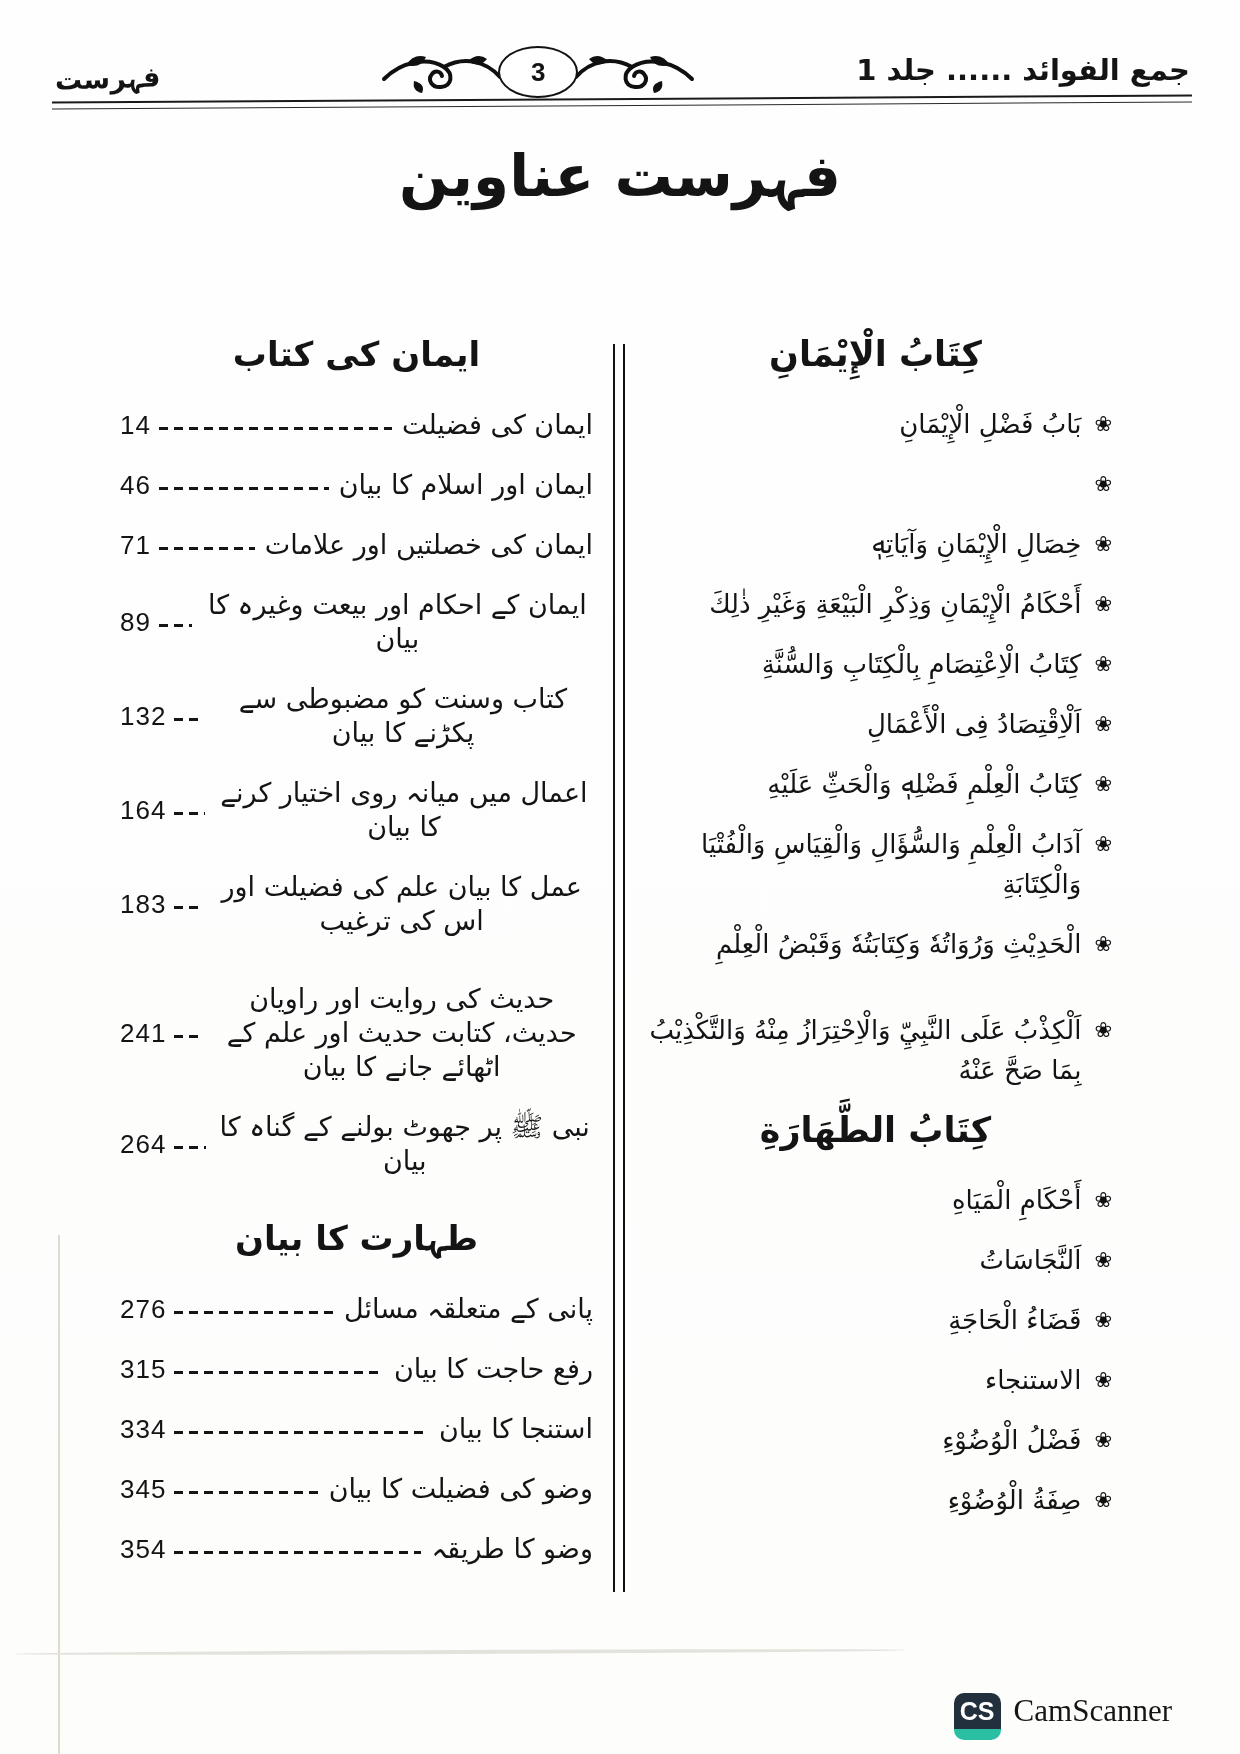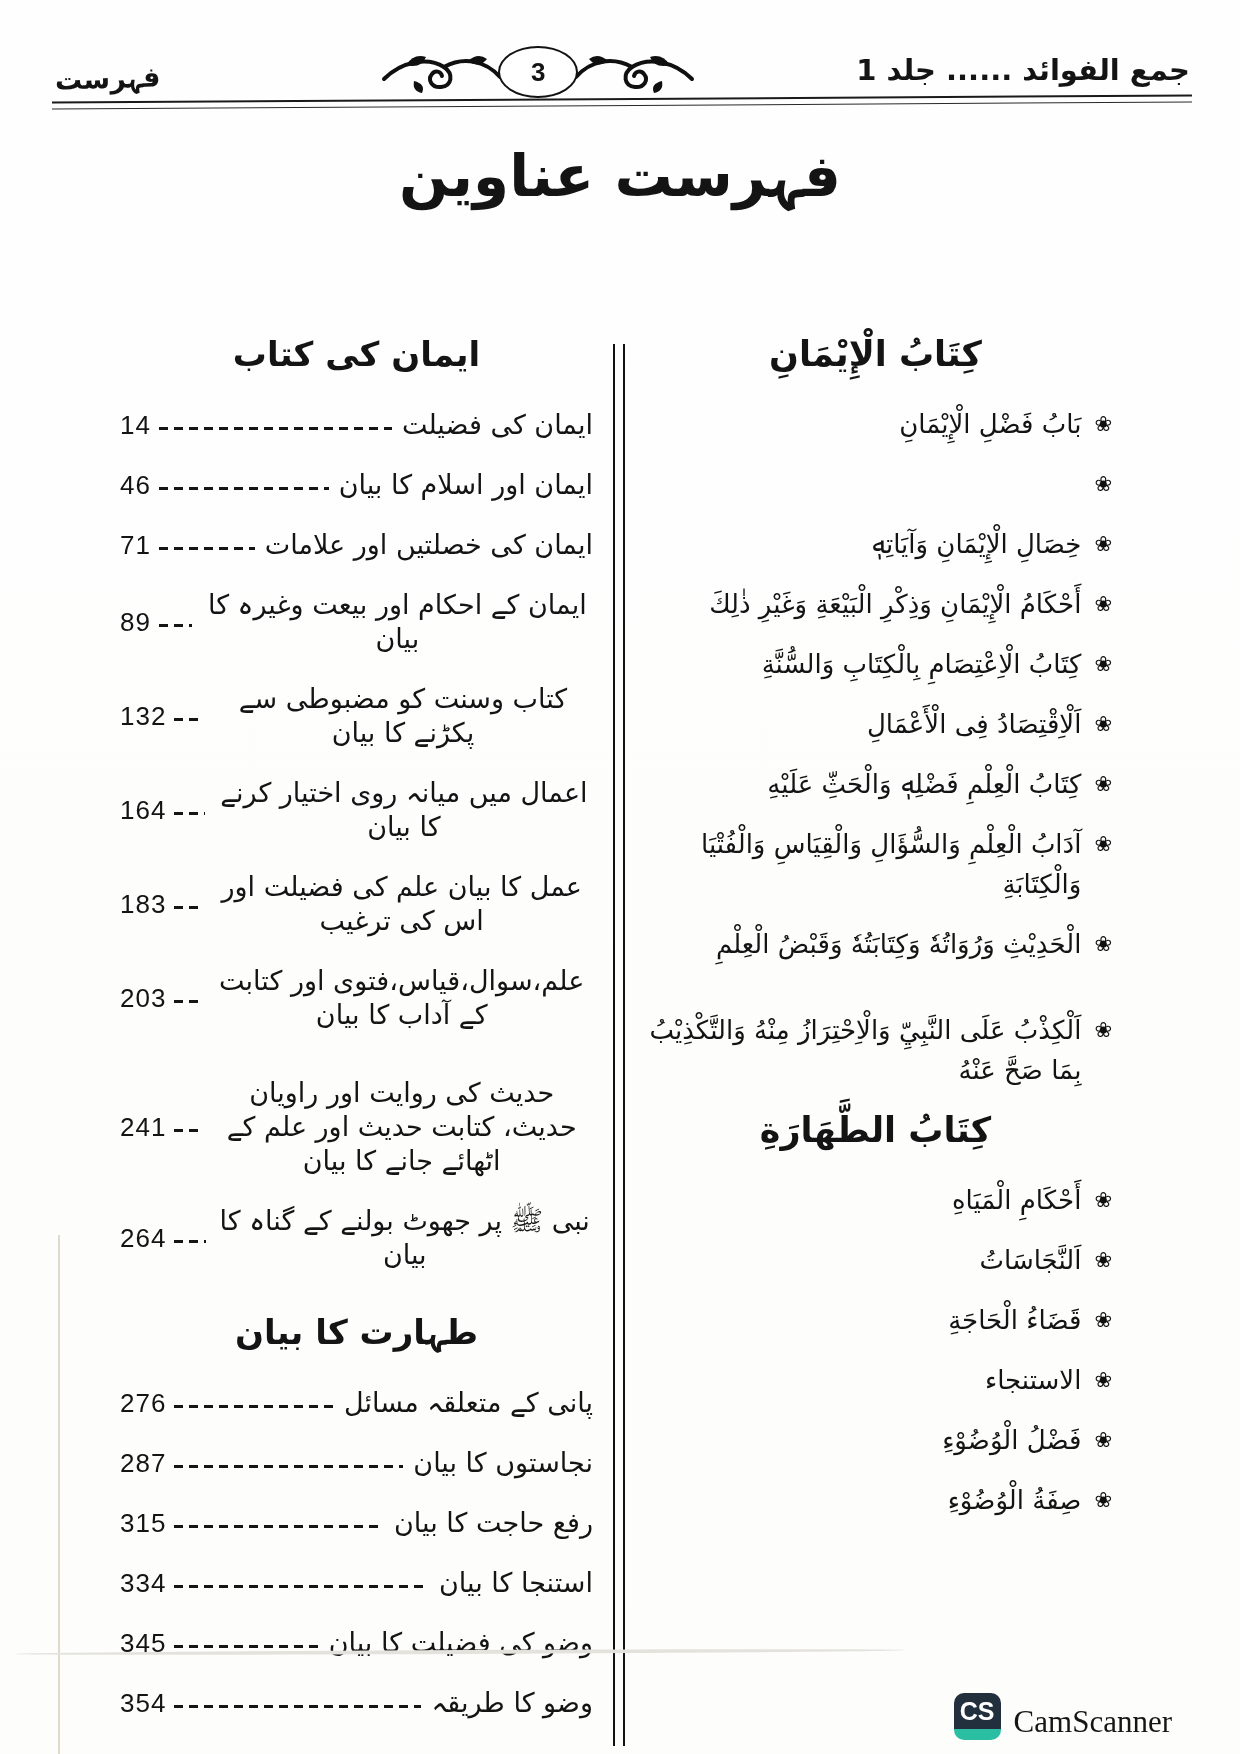--- a/index.html
+++ b/index.html
@@ -87,21 +87,21 @@
     position:absolute;left:58px;top:1235px;bottom:0;width:2px;
     background:#cfc8b0;opacity:.65;
   }
   .edge-bottom{
     position:absolute;left:15px;top:1650px;width:890px;height:4px;
     background:#e4e2dc;border-radius:50%;transform:rotate(-0.25deg);
   }
 
   
   .camscanner{
-    position:absolute;right:68px;bottom:14px;display:flex;align-items:flex-end;gap:13px;
+    position:absolute;right:68px;bottom:14px;display:flex;align-items:flex-start;gap:13px;
   }
   .cs-badge{
     width:47px;height:47px;border-radius:10px;
     background:linear-gradient(180deg,#222f3d 0%,#222f3d 76%,#2abfa2 76%,#2abfa2 100%);
     display:flex;align-items:flex-start;justify-content:center;
   }
   .cs-badge span{
     color:#fff;font-family:"Liberation Sans",sans-serif;font-weight:bold;font-size:25px;line-height:36px;
   }
   .cs-label{font-family:"Liberation Serif",serif;font-size:31px;color:#161616;}
@@ -181,50 +181,40 @@
             <div class="u-row">
               <span class="u-page">164</span>
               <span class="u-leader"></span>
               <span class="u-title">اعمال میں میانہ روی اختیار کرنے کا بیان</span>
             </div>
             <div class="u-row">
               <span class="u-page">183</span>
               <span class="u-leader"></span>
               <span class="u-title">عمل کا بیان علم کی فضیلت اور اس کی ترغیب</span>
             </div>
-            <div class="u-row">
-              <span class="u-page">203</span>
-              <span class="u-leader"></span>
-              <span class="u-title">علم،سوال،قیاس،فتوی اور کتابت کے آداب کا بیان</span>
-            </div>
             <div class="u-row gap-before">
               <span class="u-page">241</span>
               <span class="u-leader"></span>
               <span class="u-title">حدیث کی روایت اور راویان حدیث، کتابت حدیث اور علم کے اٹھائے جانے کا بیان</span>
             </div>
             <div class="u-row">
               <span class="u-page">264</span>
               <span class="u-leader"></span>
               <span class="u-title">نبی ﷺ پر جھوٹ بولنے کے گناہ کا بیان</span>
             </div>
           </div>
 
         </section>
         <section class="u-section">
           <h2 class="u-header">طہارت کا بیان</h2>
           <div class="items">
             <div class="u-row">
               <span class="u-page">276</span>
               <span class="u-leader"></span>
               <span class="u-title">پانی کے متعلقہ مسائل</span>
-            </div>
-            <div class="u-row">
-              <span class="u-page">287</span>
-              <span class="u-leader"></span>
-              <span class="u-title">نجاستوں کا بیان</span>
             </div>
             <div class="u-row">
               <span class="u-page">315</span>
               <span class="u-leader"></span>
               <span class="u-title">رفع حاجت کا بیان</span>
             </div>
             <div class="u-row">
               <span class="u-page">334</span>
               <span class="u-leader"></span>
               <span class="u-title">استنجا کا بیان</span>

